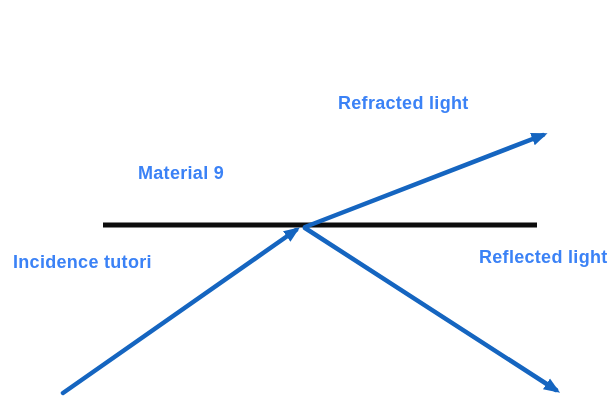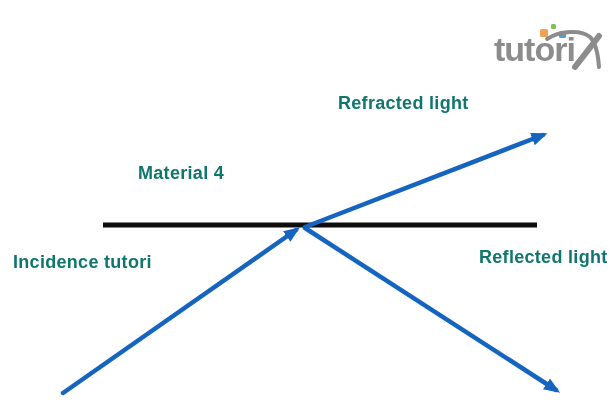--- a/index.html
+++ b/index.html
@@ -4,21 +4,21 @@
 <style>
   html,body{margin:0;padding:0;background:#fff;}
   body{width:615px;height:413px;overflow:hidden;font-family:"Liberation Sans",sans-serif;}
   .stage{position:relative;width:615px;height:413px;background:#FFFFFF;}
   svg.overlay{position:absolute;left:0;top:0;width:615px;height:413px;display:block;}
   .dlabel{
     position:absolute;
     font-weight:700;
     font-size:18px;
     letter-spacing:0.3px;
-    color:#0f766e;
+    color:#3b82f6;
     white-space:nowrap;
   }
   
   .logo{position:absolute;left:494px;top:22px;width:120px;height:48px;}
   .logo-text{
     position:absolute;left:0;top:8px;
     font-weight:700;font-size:34px;line-height:38px;
     letter-spacing:-1px;color:#8C8C8C;
   }
   .logo-x{position:absolute;left:79px;top:11px;overflow:visible;}
@@ -37,31 +37,21 @@
     </defs>
 
   <line x1="103" y1="225" x2="537" y2="225" stroke="#0D0D0D" stroke-width="5" stroke-linecap="butt"></line>
       <line x1="63" y1="393" x2="296" y2="230" stroke="#1565C0" stroke-width="4.5" stroke-linecap="round" marker-end="url(#arrowhead)"></line>
       <line x1="305" y1="227" x2="543" y2="135" stroke="#1565C0" stroke-width="4.5" stroke-linecap="round" marker-end="url(#arrowhead)"></line>
       <line x1="305" y1="228" x2="556" y2="390" stroke="#1565C0" stroke-width="4.5" stroke-linecap="round" marker-end="url(#arrowhead)"></line>
     </svg>
 
   <div class="dlabel" style="left:338px;top:93px">Refracted light</div>
 
-  <div class="dlabel" style="left:138px;top:163px">Material 4</div>
+  <div class="dlabel" style="left:138px;top:163px">Material 9</div>
 
 
   <div class="dlabel" style="left:13px;top:252px">Incidence tutori</div>
 
   <div class="dlabel" style="left:479px;top:247px">Reflected light</div>
 
-  <div class="logo">
-    <span class="sq" style="left:46px;top:7px;width:8px;height:8px;background:#F2A254"></span>
-    <span class="sq" style="left:57px;top:2px;width:5px;height:5px;background:#7DC24B"></span>
-    <span class="sq" style="left:65px;top:9px;width:7px;height:7px;background:#4D9FD6"></span>
-    <span class="logo-text">tutori</span>
-    <svg class="logo-x" width="28" height="36" viewBox="0 0 28 36" xmlns="http://www.w3.org/2000/svg">
-      <path d="M2 34 L26 3" stroke="#8C8C8C" stroke-width="6" stroke-linecap="round" fill="none"></path>
-      <path d="M-26 6 C -14 -2, 8 -4, 17 4 C 22 9, 25 20, 26 34" stroke="#8C8C8C" stroke-width="4" stroke-linecap="round" fill="none"></path>
-    </svg>
-  </div>
 
 </div>
 
 </body></html>

